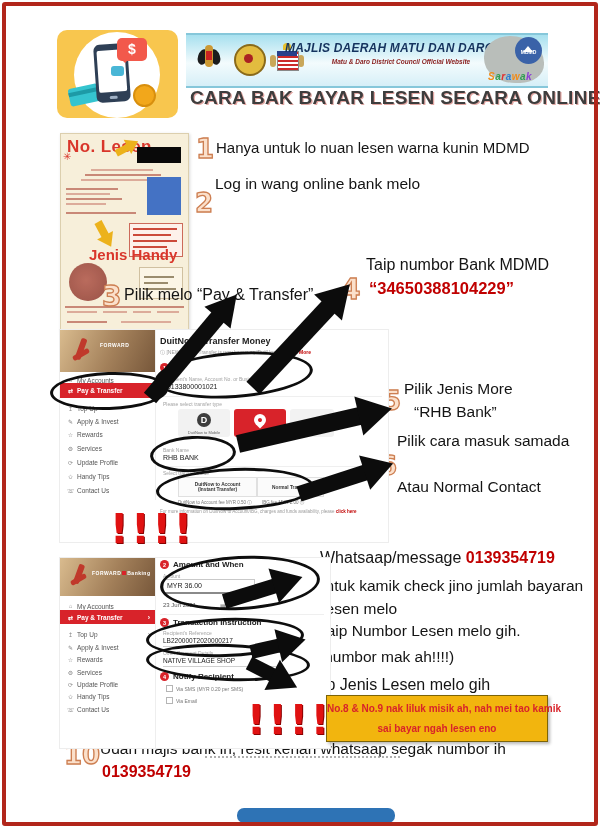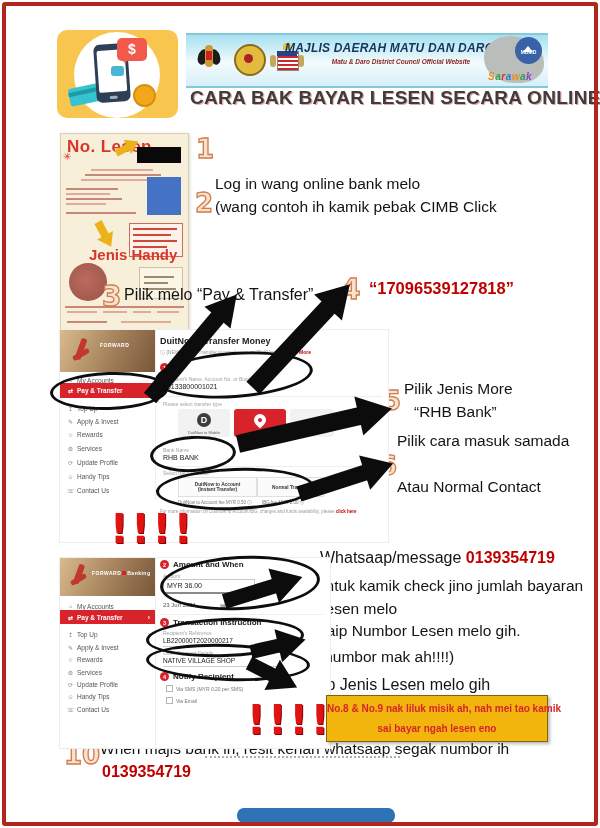--- a/index.html
+++ b/index.html
@@ -225,28 +225,29 @@
   <div class="yarrow" style="left:116px;top:153px;transform:rotate(-28deg);">
     <b style="width:14px;height:7px;top:-3.5px;"></b>
       <i style="left:13px;top:-8px;border-width:8px 0 8px 12px;border-left-color:#ecb21c;"></i>
   </div>
   <div class="yarrow" style="left:98px;top:222px;transform:rotate(62deg);">
     <b style="width:16px;height:8px;top:-4px;"></b>
       <i style="left:15px;top:-9px;border-width:9px 0 9px 13px;border-left-color:#ecb21c;"></i>
   </div>
 
   <div class="num" style="left:196px;top:134px;">1</div>
+  <div class="stext" style="left:216px;top:139px;font-size:15px;">Hanya untuk lo nuan lesen warna kunin MDMD</div>
   <div class="num" style="left:195px;top:188px;">2</div>
   <div class="stext" style="left:215px;top:175px;">Log in wang online bank melo</div>
-  <div class="stext" style="left:215px;top:198px;">(wang contoh ih kamik pebak CIMB Click</div>
 
   <div class="num" style="left:102px;top:280px;font-size:28px;">3</div>
   <div class="stext" style="left:124px;top:286px;font-size:16px;">Pilik melo “Pay &amp; Transfer”</div>
   <div class="num" style="left:341px;top:273px;font-size:28px;">4</div>
-  <div class="stext red-strong" style="left:369px;top:279px;font-size:16.5px;">“17096539127818”</div>
+  <div class="stext" style="left:366px;top:256px;font-size:16px;">Taip numbor Bank MDMD</div>
+  <div class="stext red-strong" style="left:369px;top:279px;font-size:16.5px;">“34650388104229”</div>
 
   <div class="shot" style="left:60px;top:330px;width:328px;height:212px;">
     <div class="photo" style="height:42px;">
       <span class="runner1" style="left:18px;top:8px;width:6px;height:22px;transform:rotate(20deg);"></span>
       <span class="runner2" style="left:12px;top:22px;width:18px;height:5px;transform:rotate(-30deg);"></span>
       <span class="brand" style="left:40px;top:12px;">FORWARD</span>
     </div>
     <div class="sb-border" style="height:170px;"></div>
     <div class="menu-item" style="top:44px;">
         <span class="gl">⌂</span>
@@ -469,18 +470,18 @@
   <div class="num" style="left:284px;top:673px;">9</div>
   <div class="stext" style="left:306px;top:676px;font-size:16px;">Taip Jenis Lesen melo gih</div>
 
   <div class="marks" style="left:247px;top:697px;">!!!!</div>
   <div class="wbox wbox2" style="left:326px;top:695px;width:222px;height:47px;padding-top:3px;box-sizing:border-box;">
     <div class="ln">No.8 &amp; No.9 nak liluk misik ah, nah mei tao kamik</div>
     <div class="ln">sai bayar ngah lesen eno</div>
   </div>
 
   <div class="num" style="left:64px;top:740px;">10</div>
-  <div class="stext" style="left:100px;top:740px;">When majis bank in, resit kenah whatsaap segak numbor ih</div>
+  <div class="stext" style="left:100px;top:740px;">Udah majis bank in, resit kenah whatsaap segak numbor ih</div>
   <div class="squig" style="left:205px;top:755px;width:195px;"></div>
   <div class="stext red-strong" style="left:102px;top:763px;font-size:16px;">0139354719</div>
 
   <div class="abs footer-bar"></div>
 </div>
 
 </body></html>

